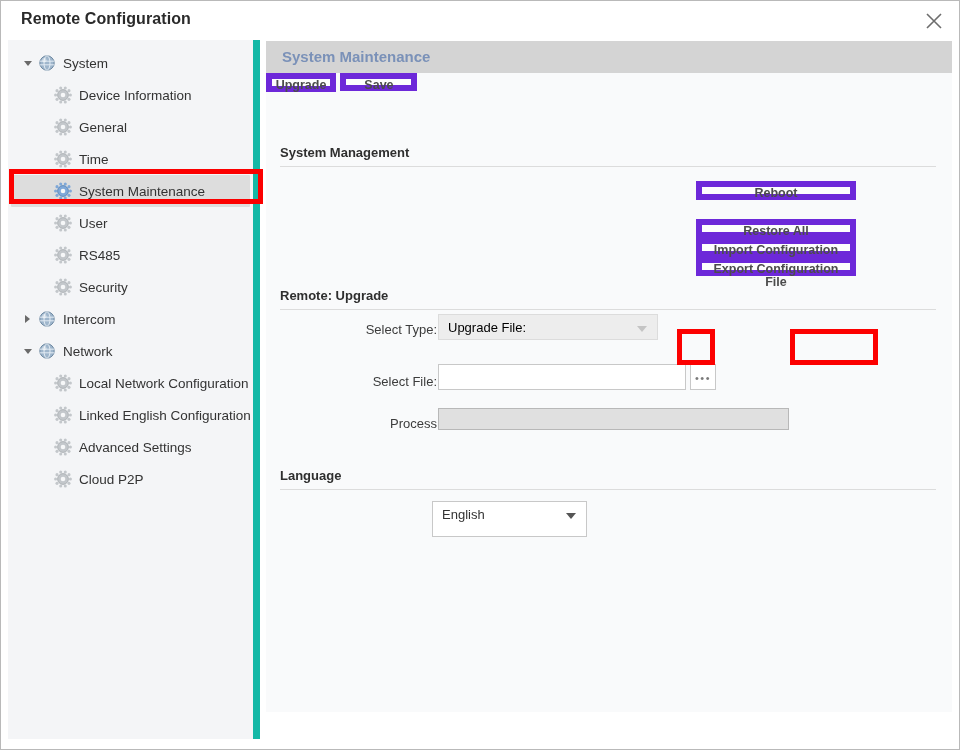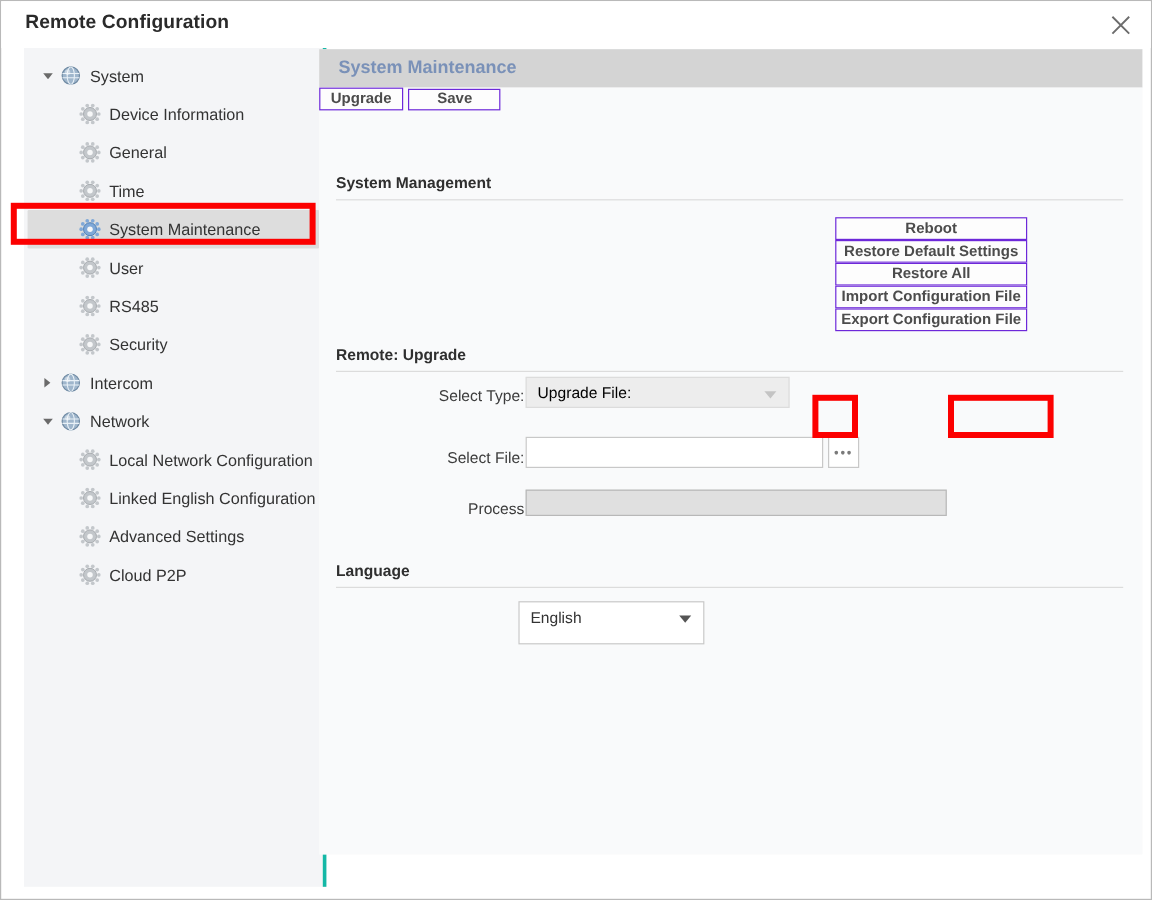--- a/index.html
+++ b/index.html
@@ -32,24 +32,24 @@
   }
   .close-btn {
     position: absolute; right: 12px; top: 7px;
     width: 26px; height: 26px;
     cursor: pointer;
   }
   .close-btn svg { display:block; }
 
   
   .sidebar {
-    position: absolute; left: 19px; top: 39px;
+    position: absolute; left: 7px; top: 39px;
     width: 252px; height: 699px;
     background: #f4f5f7;
-    border-right: 3px solid #14b8a6;
+    border-right: 7px solid #14b8a6;
     box-sizing: border-box;
     overflow: hidden;
   }
   .tree { position: relative; padding-top: 7px; }
   .tnode {
     position: relative;
     height: 32px;
     display: flex; align-items: center;
     cursor: pointer;
   }
@@ -134,21 +134,21 @@
     white-space: nowrap;
   }
   .sect-rule {
     position: absolute; left: 0; top: 21px;
     height: 1px; background: #dcdcdc;
   }
 
   
   .btn {
     background: #fdfdfd;
-    border: 1px solid #6d28d9;
+    border: 6px solid #6d28d9;
     color: #4c4c4c;
     font-size: 12.5px;
     font-weight: bold;
     font-family: "Liberation Sans", sans-serif;
     text-align: center;
     cursor: pointer;
     box-sizing: border-box;
     padding: 0;
     line-height: 1;
   }
@@ -511,21 +511,20 @@
 
     <div class="panel-body">
 
       
       <div class="sect" style="left:14px; top:72px; width:656px;">
         <div class="sect-title">System Management</div>
         <div class="sect-rule" style="width:656px;"></div>
       </div>
 
       <button class="btn sysbtn" style="top:108px;">Reboot</button>
-      <button class="btn sysbtn" style="top:127px;">Restore Default Settings</button>
       <button class="btn sysbtn" style="top:146px;">Restore All</button>
       <button class="btn sysbtn" style="top:165px;">Import Configuration File</button>
       <button class="btn sysbtn" style="top:184px;">Export Configuration File</button>
 
       
       <div class="sect" style="left:14px; top:215px; width:656px;">
         <div class="sect-title">Remote: Upgrade</div>
         <div class="sect-rule" style="width:656px;"></div>
       </div>
 

